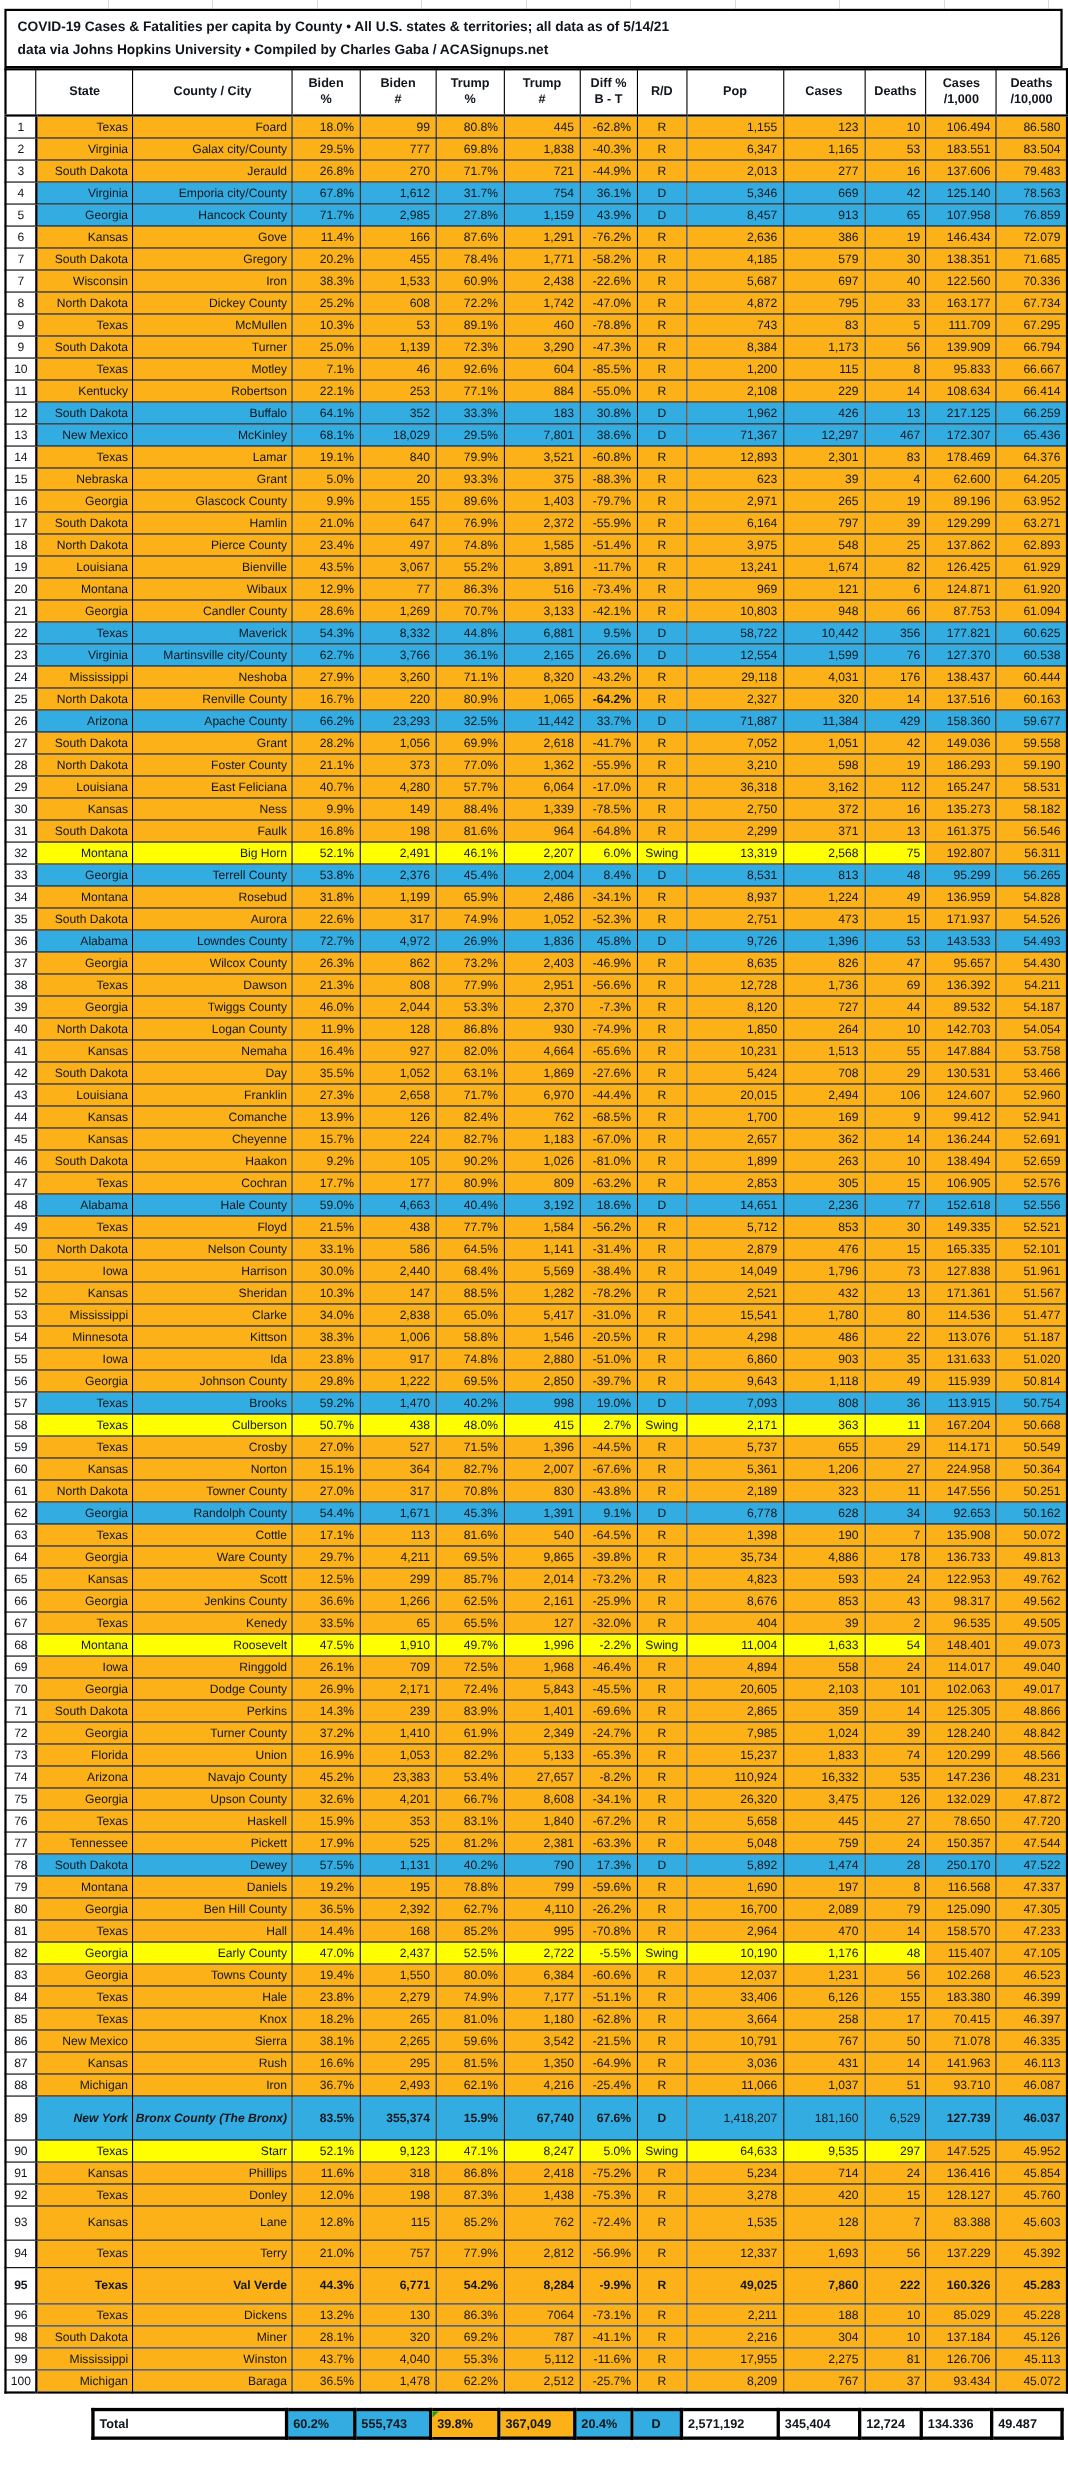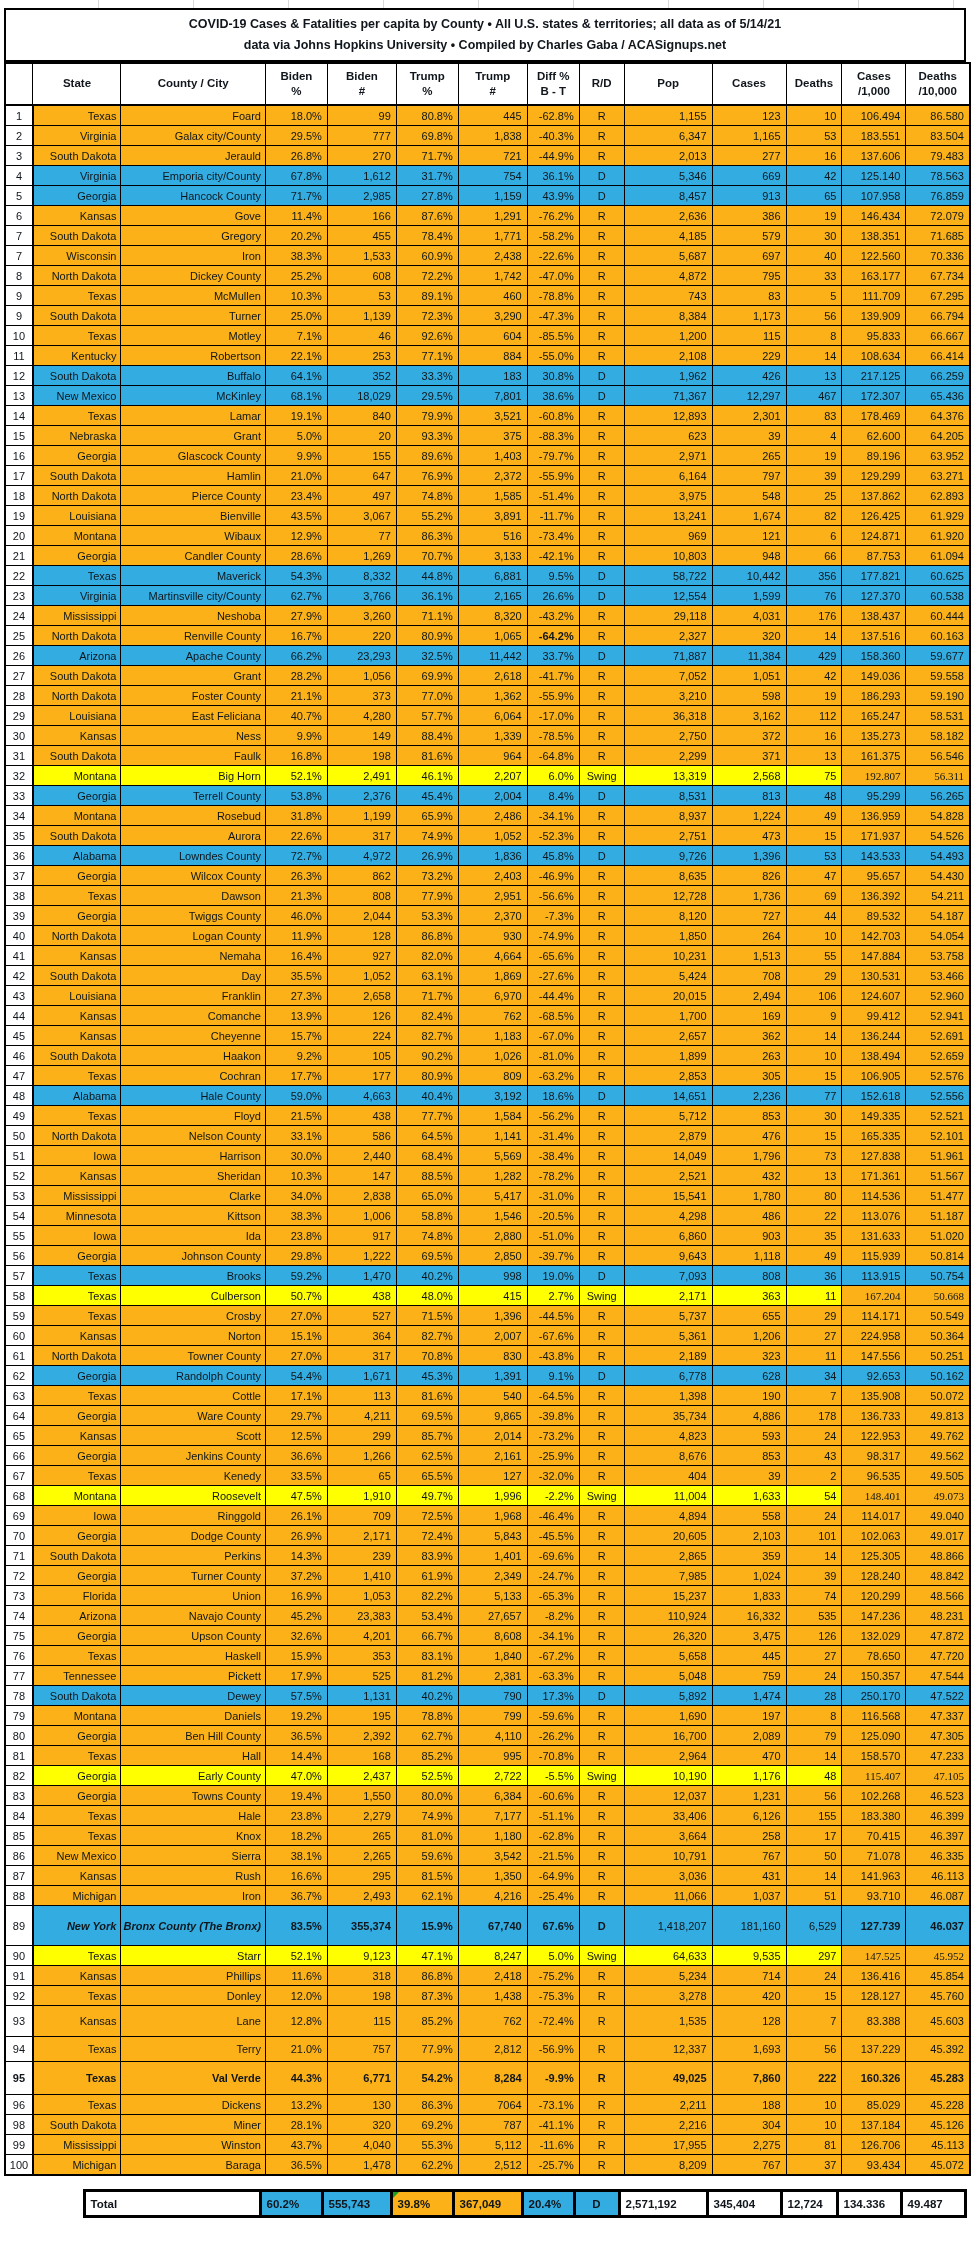--- a/index.html
+++ b/index.html
@@ -1,29 +1,29 @@
 <!DOCTYPE html>
 <html style="--rep: #FBB117; --dem: #33ADE1; --swing: #FFFF00; --flag: #1E9E1E;"><head>
 <meta charset="utf-8">
 <style>
   html,body{margin:0;padding:0;background:#fff;}
   body{width:971px;font-family:"Liberation Sans",sans-serif;color:#10161c;}
   .grid-strip{height:8px;margin-left:4px;background:repeating-linear-gradient(90deg,#fff 0,#fff 94px,#d9d9d9 94px,#d9d9d9 95px);}
-  .title-box{margin:0 5px 0 4px;border:2px solid #000;background:#fff;text-align:center;
+  .title-box{margin:0 5px 0 4px;border:2px solid #000;background:#fff;
     font-weight:bold;font-size:12.5px;line-height:1.65;padding:4px 10px 5px;}
   table{border-collapse:collapse;table-layout:fixed;margin-left:4px;}
   #main-table{border:2px solid #000;}
   #main-table th{border:1px solid #000;border-bottom:2px solid #000;background:#fff;
     font-weight:bold;font-size:11.5px;white-space:pre-line;line-height:1.35;height:40px;text-align:center;padding:0 1px;}
   #main-table td{border:1px solid #000;font-size:11px;height:19px;padding:0 2px;white-space:nowrap;overflow:hidden;}
   td.c0{background:#fff !important;text-align:center;border-right:2px solid #000 !important;}
   tr.party-R td{background:var(--rep);}
   tr.party-D td{background:var(--dem);}
   tr.party-S td{background:var(--swing);}
-  tr.party-S td.c12,tr.party-S td.c13{background:var(--rep);font-family:Liberation Serif, serif;}
+  tr.party-S td.c12,tr.party-S td.c13{background:var(--rep);}
   .c1,.c2{text-align:right;padding-right:4px !important;}
   .c3,.c4,.c5,.c6,.c7,.c9,.c10,.c11,.c12,.c13{text-align:right;padding-right:5px !important;}
   .c8{text-align:center;}
   tr.bold-diff td.c7{font-weight:bold;}
   tr.feature td.c1,tr.feature td.c2{font-weight:bold;font-style:italic;}
   tr.feature td.c2{white-space:pre-line;line-height:1.3;}
   tr.feature td.c3,tr.feature td.c4,tr.feature td.c5,tr.feature td.c6,
   tr.feature td.c7,tr.feature td.c8,tr.feature td.c12,tr.feature td.c13{font-weight:bold;}
   #total-table{margin-top:13px;margin-bottom:16px;}
   #total-table td{border:3px solid #000;background:#fff;font-weight:bold;font-size:11.5px;

